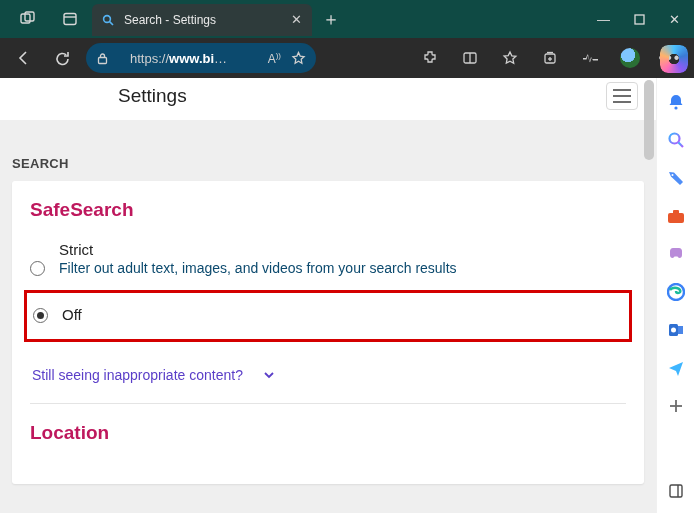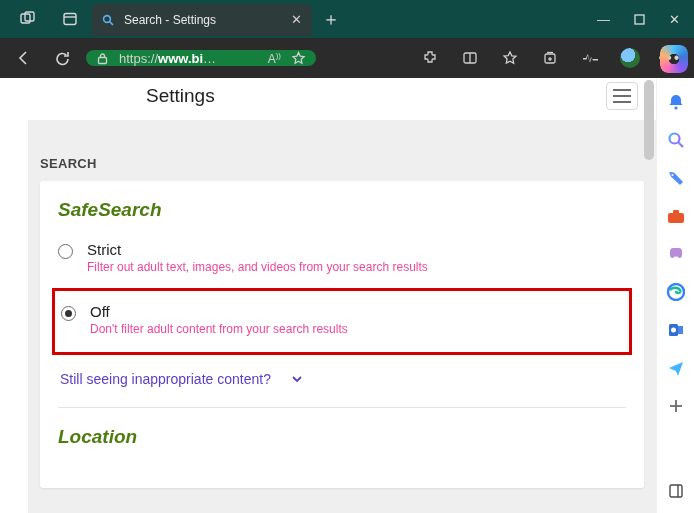--- a/index.html
+++ b/index.html
@@ -50,27 +50,27 @@
   .toolbar {
     background: #2b2b2b;
     height: 40px;
     display:flex;
     align-items:center;
     padding: 0 10px;
     gap: 10px;
   }
   .tb-icon { color:#d0d0d0; display:flex; align-items:center; justify-content:center; width:28px; height:28px; border-radius:4px; cursor:pointer; }
   .addrbar {
-    background: #15803d;
-    height: 16px;
+    background: #0c4a6e;
+    height: 30px;
     border-radius: 15px;
     display:flex;
     align-items:center;
     padding: 0 10px;
-    gap: 10px;
+    gap: 21px;
     min-width: 230px;
     color:#d0d0d0;
     font-size:13px;
   }
   .addrbar .url b { color:#fff; font-weight:600; }
   .toolbar-right { display:flex; align-items:center; gap:12px; margin-left:auto; }
   .avatar { width:20px; height:20px; border-radius:50%; background: radial-gradient(circle at 40% 35%, #7fc6ff 0 40%, #2a6f35 41% 100%); }
   .copilot {
     position:absolute; right:6px; top:45px;
     width:28px; height:28px;
@@ -98,21 +98,20 @@
 
   
   .viewport {
     position:absolute;
     top:78px;
     left:0;
     right:38px;
     bottom:0;
     background:#fff;
     overflow:hidden;
-    padding-left:28px;
   }
   .scrollbar-vert {
     position:absolute; right:40px; top:80px; width:10px; height:80px;
     background:#c9c9c9; border-radius:5px;
   }
   .header-row {
     display:flex;
     align-items:center;
     padding: 4px 18px 10px 118px;
   }
@@ -122,37 +121,37 @@
 
   .page-body { background:#efefef; padding-bottom:20px; height:100%; }
   .section-label { font-size:13px; font-weight:700; color:#444; padding:36px 0 10px 12px; letter-spacing:.3px; }
   .panel {
     background:#fff;
     margin: 0 12px;
     border-radius:3px;
     box-shadow: 0 1px 2px rgba(0,0,0,.08);
     padding: 18px 18px 26px 18px;
   }
-  .panel h2 { font-size:19px; font-weight:600; color:#4d7c0f; margin-bottom:14px;font-style:italic; }
-  .option { display:flex; gap:14px; padding:6px 0 10px 0; align-items:flex-start; }
+  .panel h2 { font-size:19px; font-weight:600; color:#be185d; margin-bottom:14px; }
+  .option { display:flex; gap:14px; padding:6px 0 10px 0; align-items:flex-end; }
   .radio {
     width:15px; height:15px; border:1.6px solid #6b6b6b; border-radius:50%;
     margin-top:3px; flex-shrink:0; position:relative; cursor:pointer;
   }
   .radio.selected::after {
     content:""; position:absolute; top:3px; left:3px; width:7px; height:7px;
     background:#333; border-radius:50%;
   }
   .opt-title { font-size:15px; color:#222; }
-  .opt-desc { font-size:12px; color:#ec4899; margin-top:2px; }
+  .opt-desc { font-size:14px; color:#0c4a6e; margin-top:2px; }
 
   .highlight-box {
     border: 3px solid #d40000;
     padding: 6px 6px 6px 0;
-    margin: 4px -6px 6px -6px;
+    margin: 4px -6px 15px -6px;
   }
 
   .link-row { color:#5a3ec8; font-size:14px; padding: 10px 0 14px 2px; display:flex; align-items:center; gap:20px; cursor:pointer; }
   .link-row .chev { color:#5a3ec8; font-size:12px; }
 
   .divider { height:1px; background:#e4e4e4; margin: 6px 0 18px 0; }
 
   .panel h2.location { }
 
   svg { display:block; }
@@ -357,21 +356,20 @@
           <div class="opt-desc">Filter out adult text, images, and videos from your search results</div>
         </div>
       </div>
 
 
       <div class="highlight-box">
         <div class="option" style="padding-left:6px">
           <span class="radio selected"></span>
           <div>
             <div class="opt-title">Off</div>
-            <div class="opt-desc">Don't filter adult content from your search results</div>
           </div>
         </div>
       </div>
 
       <div class="link-row">
         <span>Still seeing inappropriate content?</span>
         <span class="chev">
           <svg width="12" height="12" viewBox="0 0 12 12" fill="none" stroke="#5a3ec8" stroke-width="1.8">
               <path d="M2 4l4 4 4-4"></path>
             </svg>

